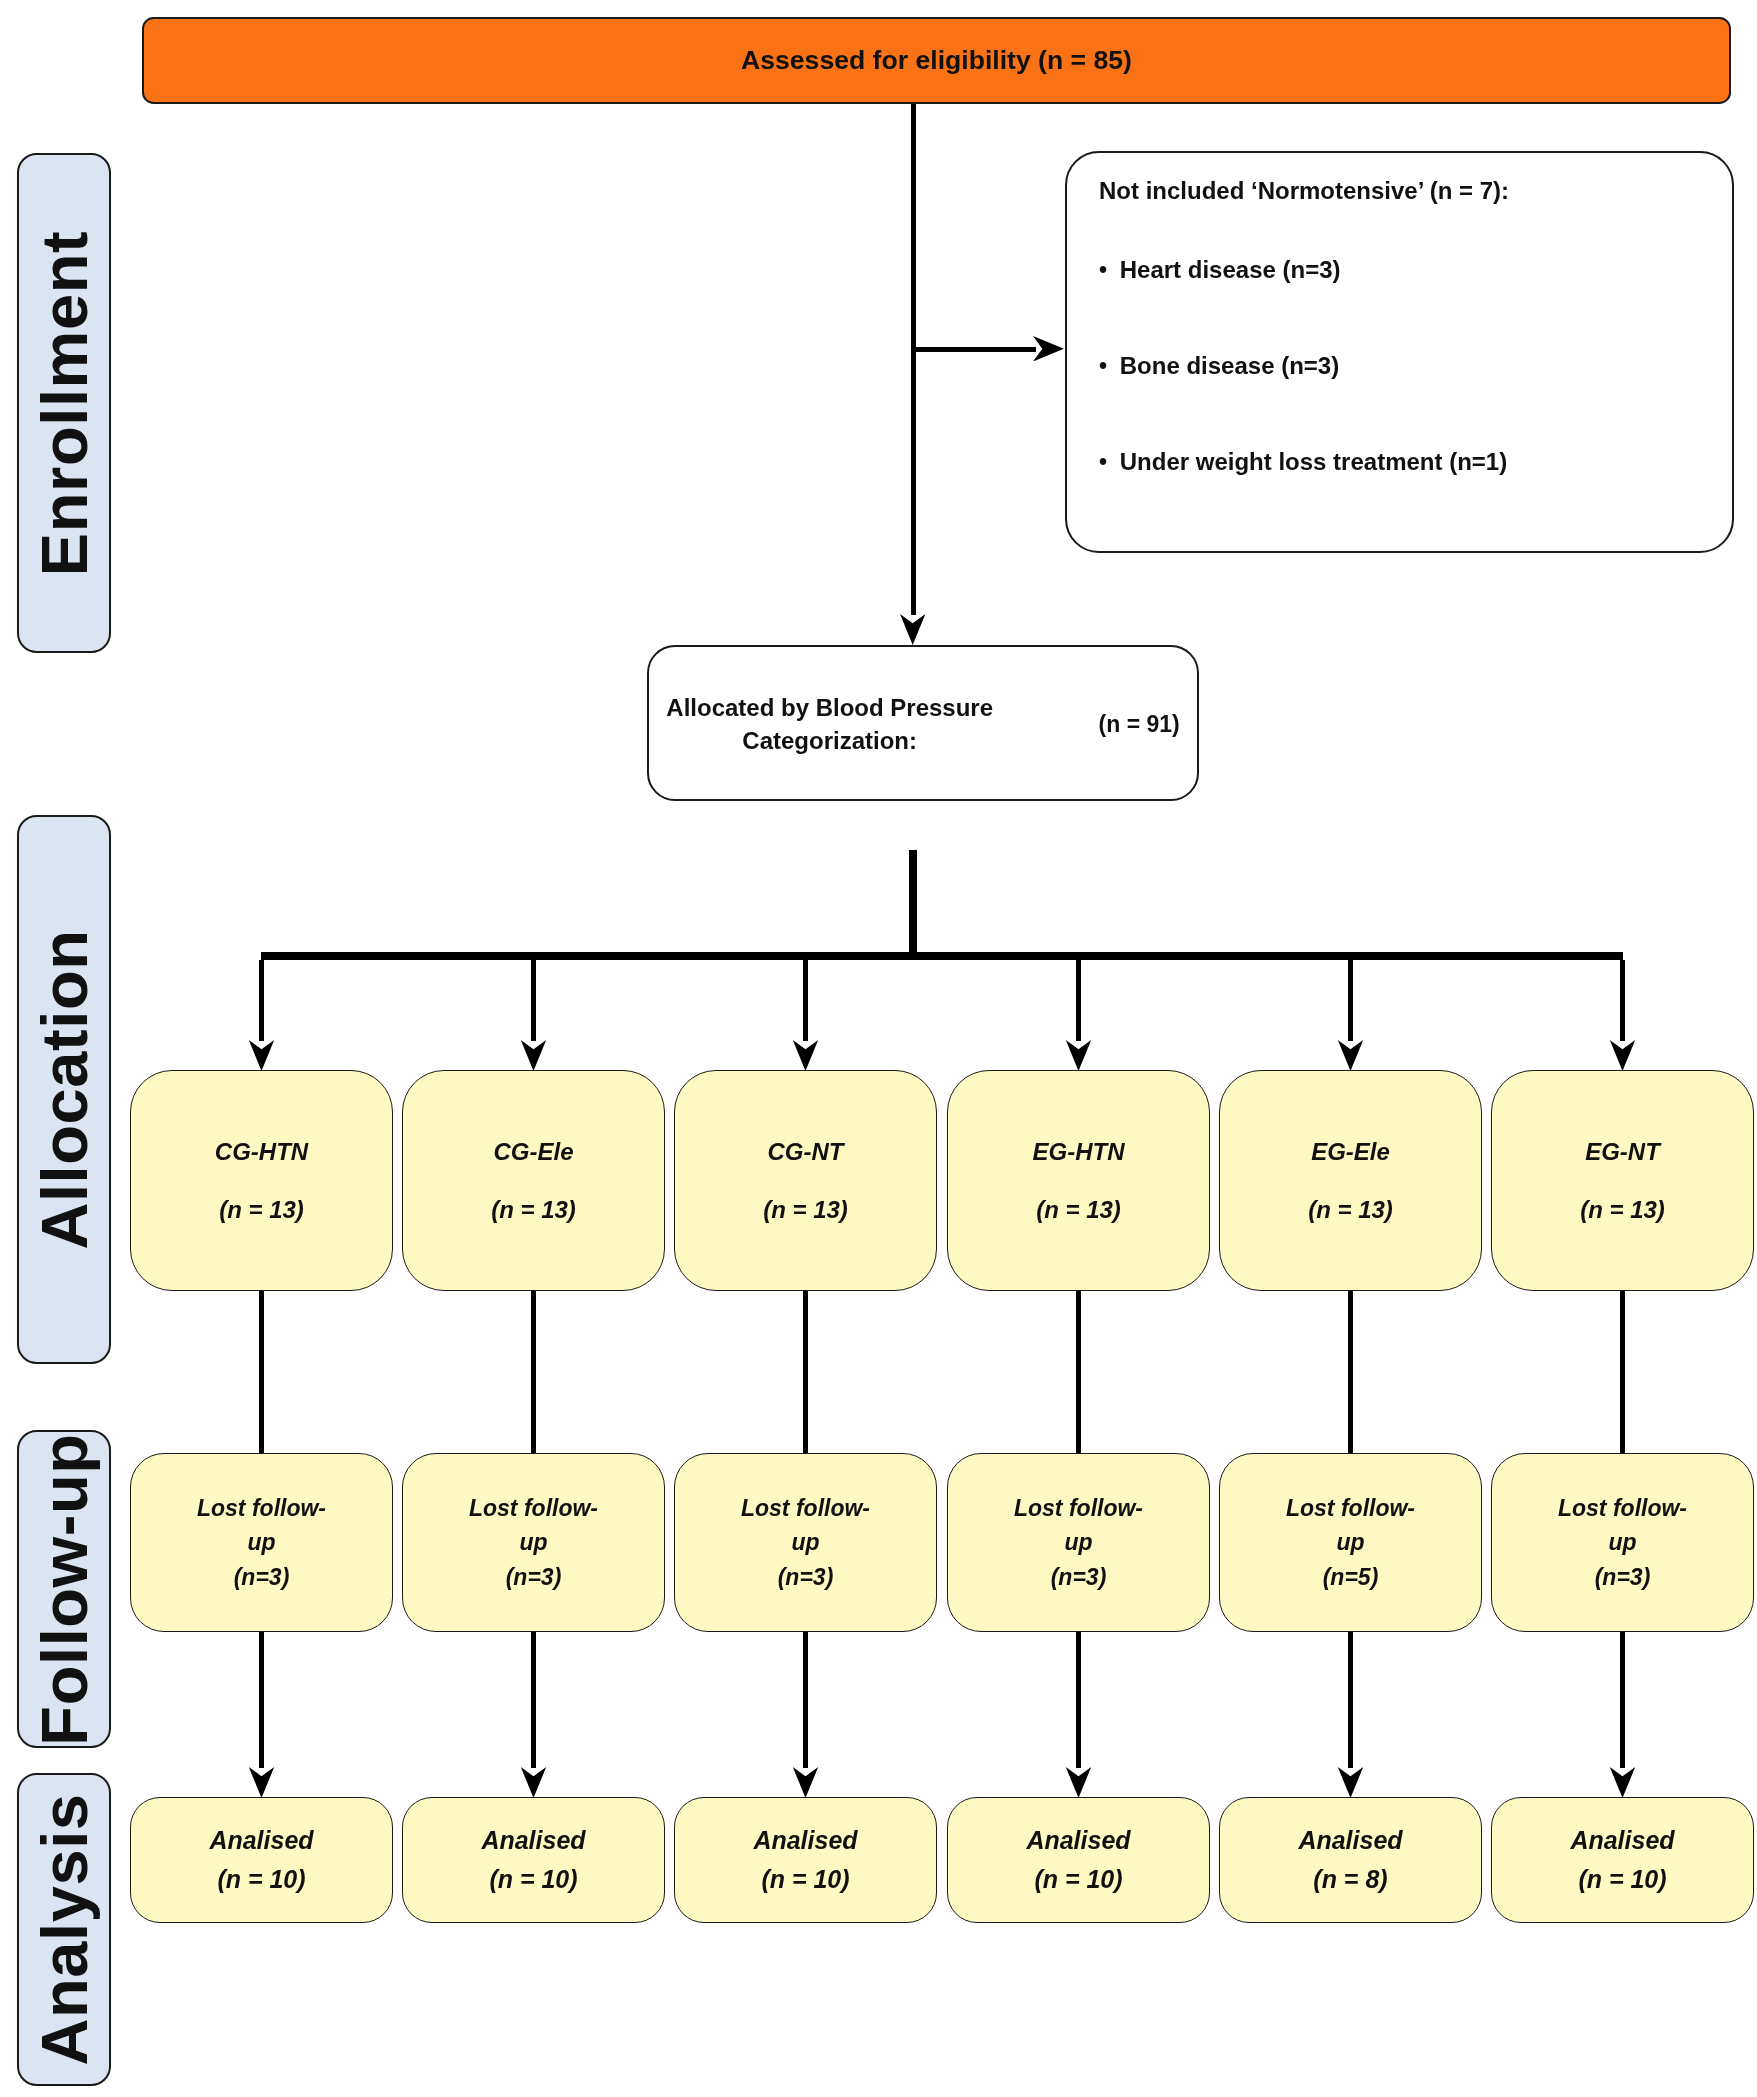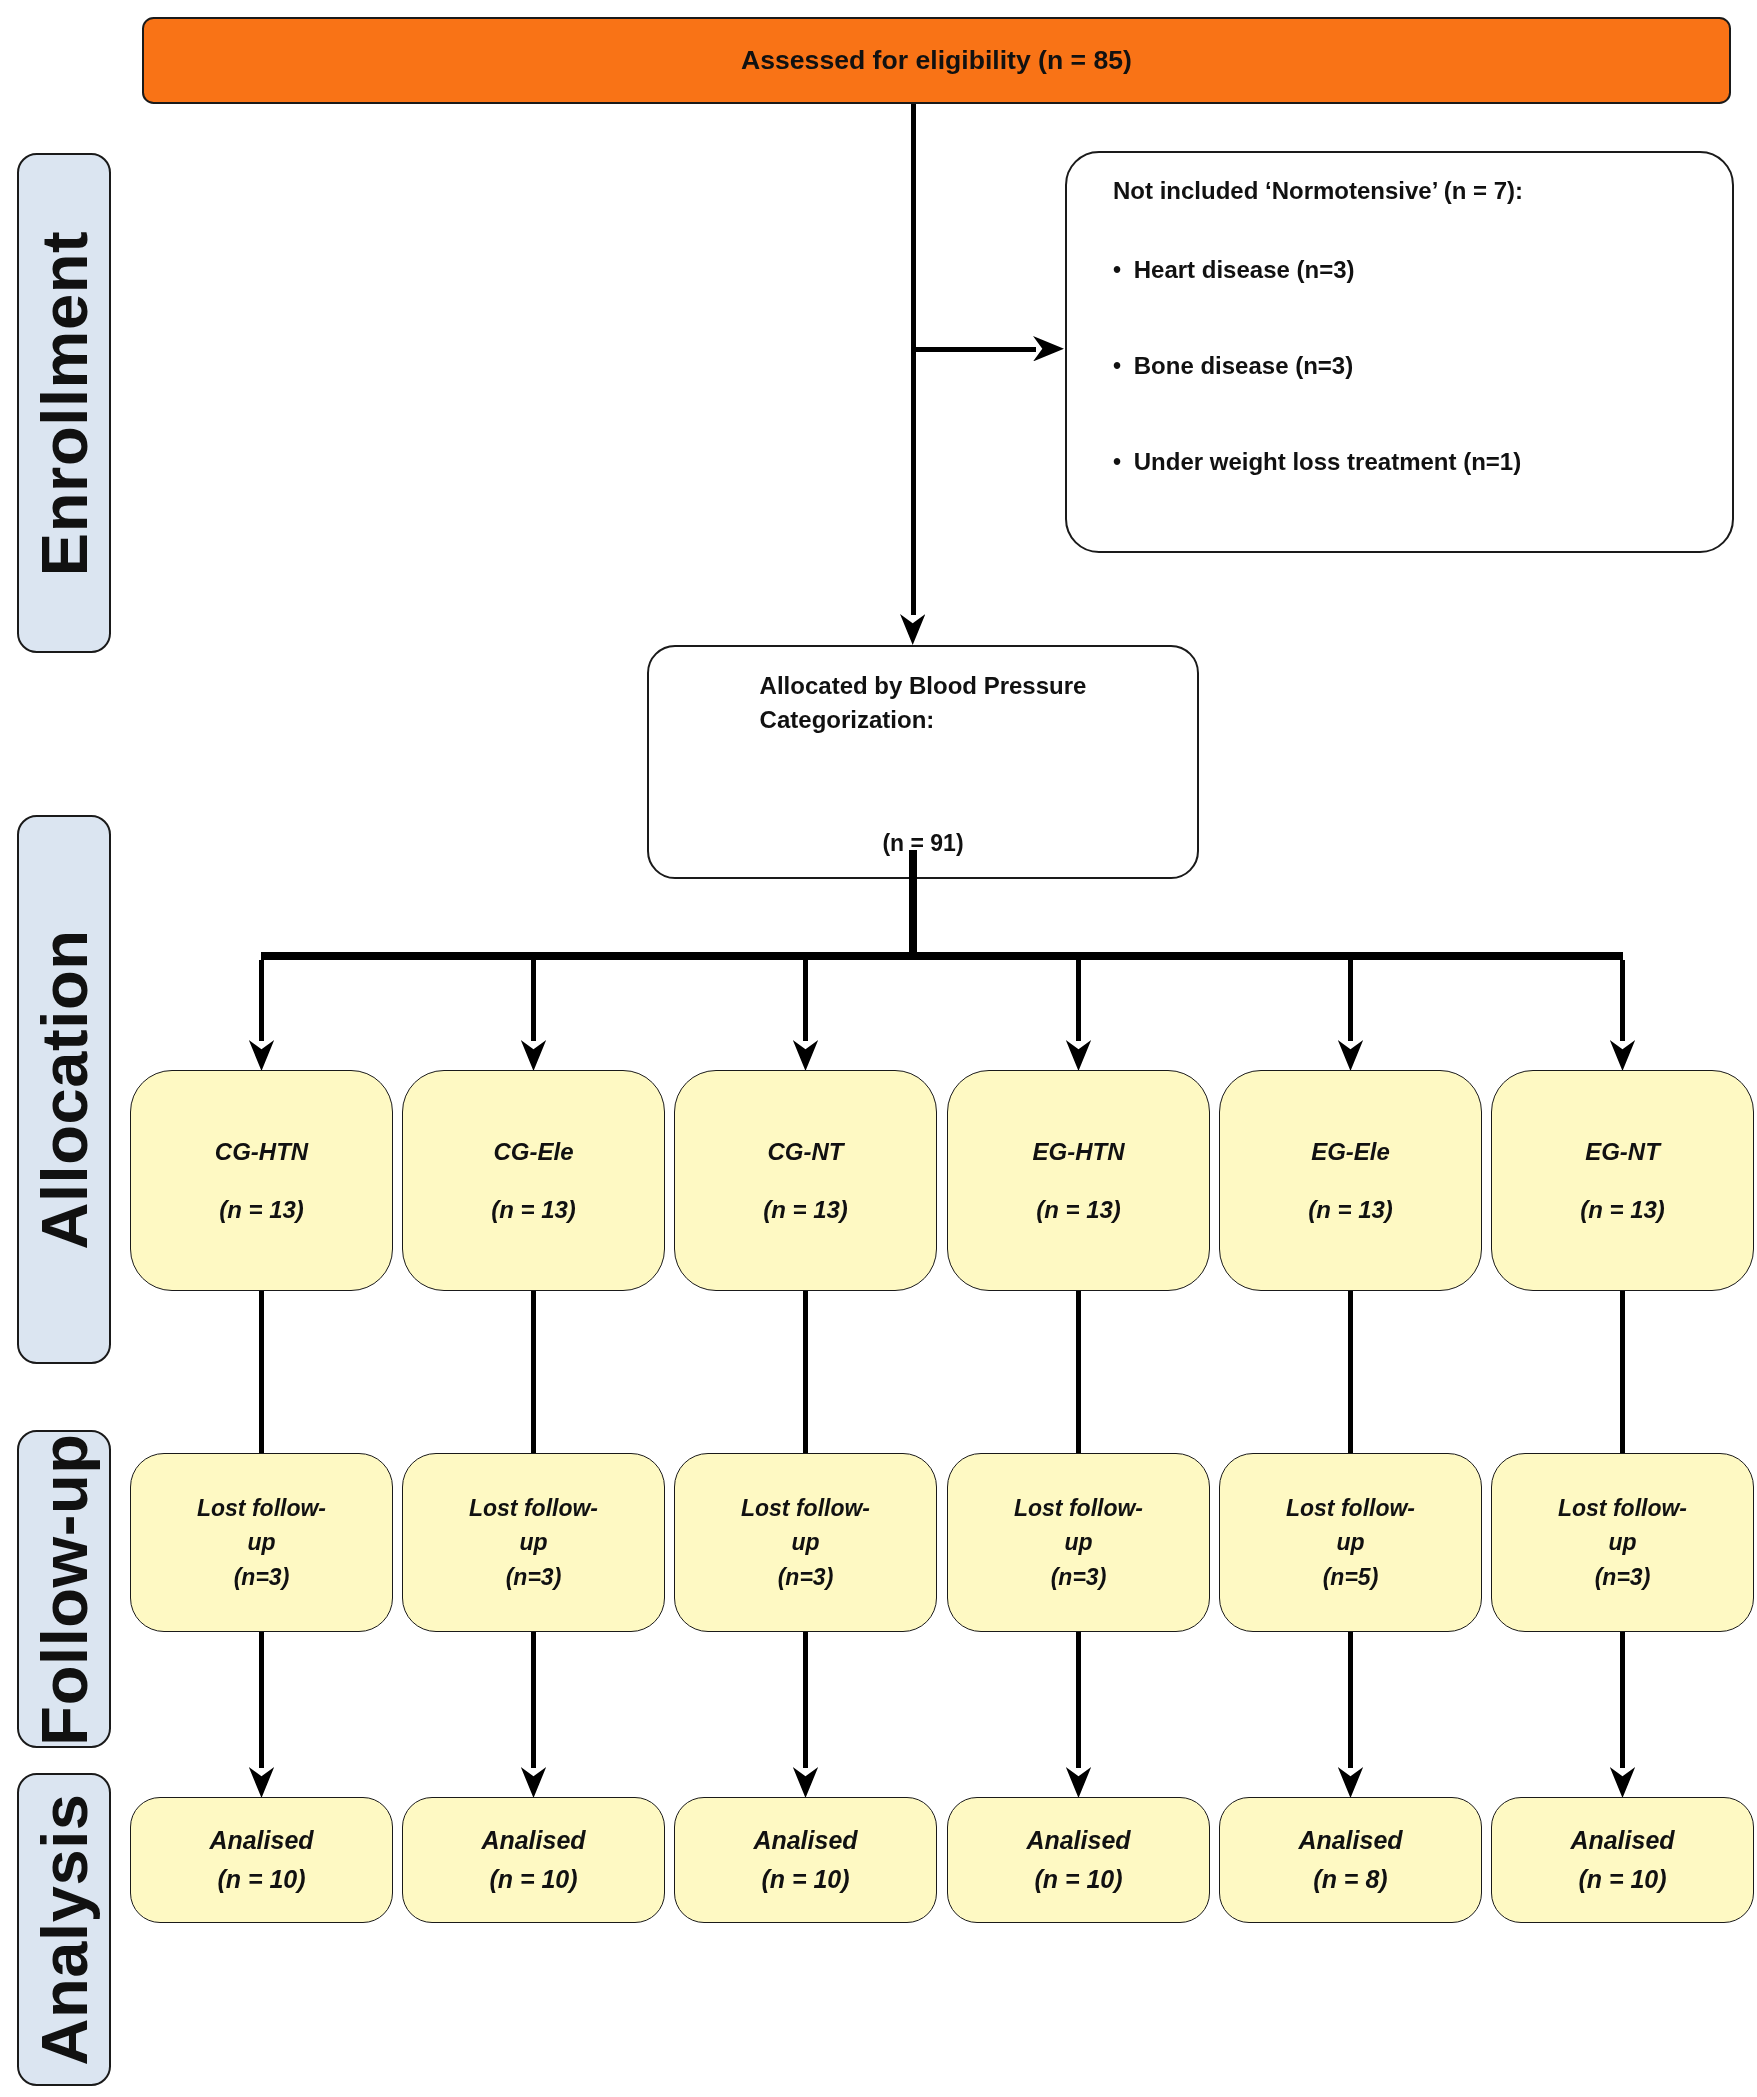--- a/index.html
+++ b/index.html
@@ -10,29 +10,29 @@
   
   .box{position:absolute;box-sizing:border-box;background:#fff;border:2.3px solid #1a1a1a;}
   .top-box{
     left:142px;top:17.3px;width:1589px;height:87px;border-radius:11.6px;
     background:#f97316;border-width:2.9px;
     display:flex;align-items:center;justify-content:center;
     font-size:26.6px;font-weight:700;
   }
   .exclusion-box{
     left:1065px;top:151px;width:669px;height:402px;border-radius:34px;
-    padding:24px 46px;display:flex;flex-direction:column;align-items:flex-start;
+    padding:24px 32px;display:flex;flex-direction:column;align-items:flex-start;
     font-size:24px;font-weight:700;
   }
   .exclusion-title{margin-bottom:51px;}
   .exclusion-item{display:flex;align-items:baseline;margin-bottom:68px;}
   .exclusion-item .bullet{margin-right:12.7px;font-size:23px;}
   .mid-box{
-    left:647px;top:645px;width:552px;height:234px;border-radius:28px;border-width:2.9px;
-    display:flex;flex-direction:column;align-items:center;
+    left:647px;top:645px;width:552px;height:156px;border-radius:28px;border-width:2.9px;
+    display:flex;align-items:center;text-align:center;
     font-size:24px;font-weight:700;padding:22px 17.3px 19.7px 17.3px;
   }
   .mid-title{line-height:1.4;}
   .mid-spacer{flex:1;}
   
   .side-label{
     position:absolute;left:17.3px;width:94px;box-sizing:border-box;
     background:#dbe5f1;border:2.3px solid #1a1a1a;border-radius:19.7px;
     display:flex;align-items:center;justify-content:center;overflow:hidden;
   }

